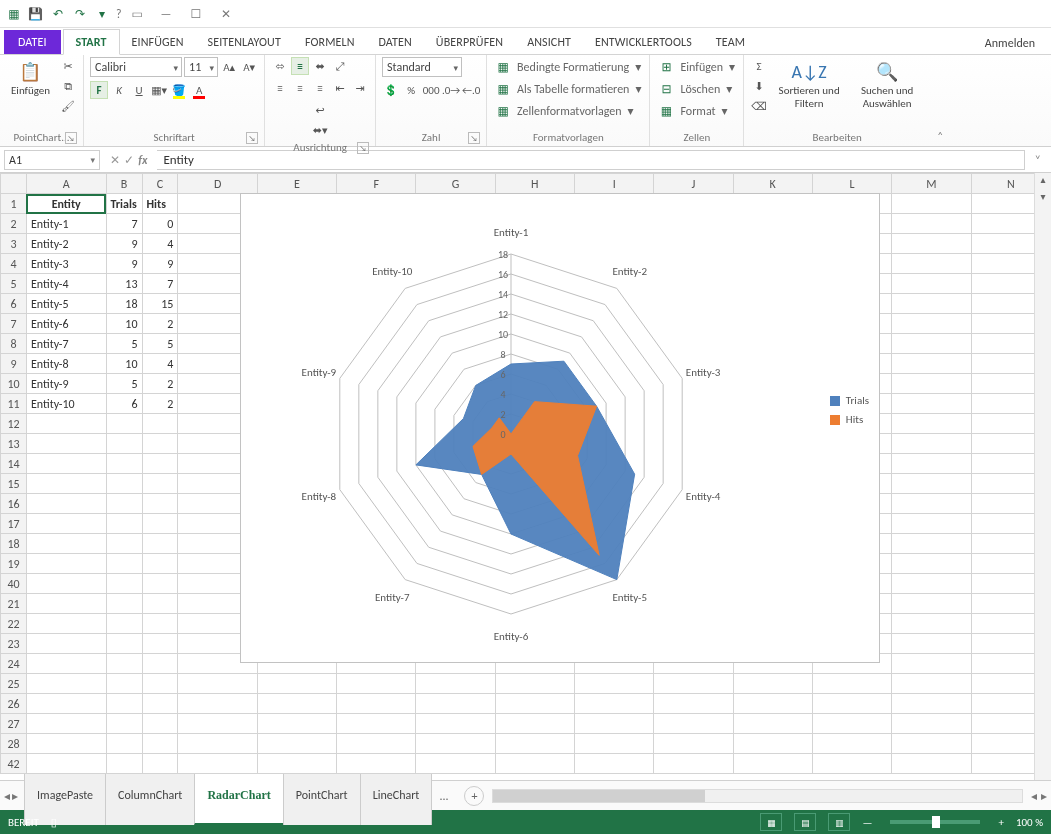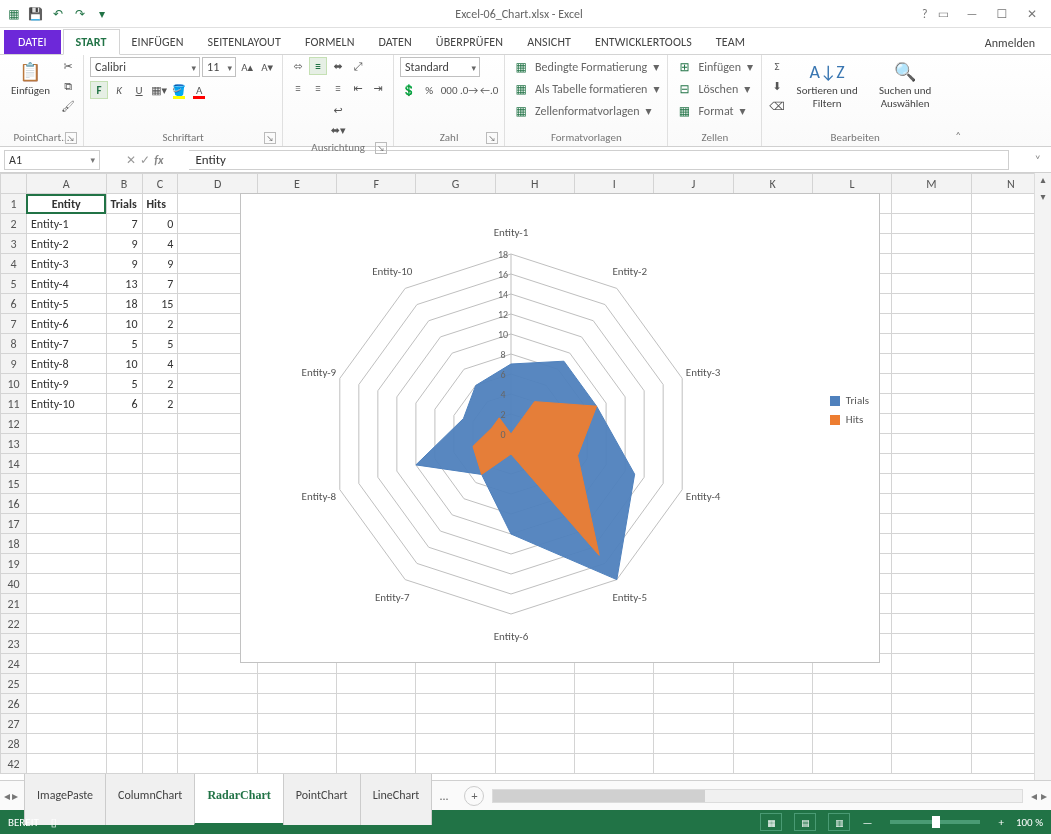--- a/index.html
+++ b/index.html
@@ -24,21 +24,21 @@
   .btn { display:flex; flex-direction:column; align-items:center; justify-content:center; padding:2px 4px; cursor:pointer; border:1px solid transparent; }
   .i { width:16px; height:16px; display:inline-flex; align-items:center; justify-content:center; font-size:12px; color:#217346; }
   .i.big { width:24px; height:24px; font-size:18px; }
   .vstack { display:flex; flex-direction:column; gap:2px; }
   .hstack { display:flex; gap:2px; align-items:center; }
   .sel { height:20px; border:1px solid #c0c0c0; background:#fff; display:flex; align-items:center; padding:0 14px 0 4px; font-size:12px; position:relative; cursor:pointer;}
   .sel::after { content:"▾"; position:absolute; right:3px; font-size:9px; color:#666;}
   .mini { width:18px; height:18px; border:1px solid transparent; display:inline-flex; align-items:center; justify-content:center; cursor:pointer; font-size:11px; color:#555;}
   .mini.bold { font-weight:bold; font-family:Calibri; color:#217346; background:#e6efe5; border-color:#c5e0b4;}
   .editrow { display:flex; gap:6px; padding:2px 2px; font-size:12px; color:#666;}
-  .formulabar { height:26px; display:flex; align-items:center; border-bottom:1px solid #d0d0d0; padding:0 4px; gap:20px; }
+  .formulabar { height:26px; display:flex; align-items:center; border-bottom:1px solid #d0d0d0; padding:0 4px; gap:4px; }
   .namebox { width:96px; height:20px; border:1px solid #cfcfcf; background:#fff; padding:0 4px; font-size:12px; display:flex; align-items:center; position:relative;}
   .namebox::after{content:"▾"; position:absolute; right:4px; font-size:9px; color:#777;}
   .fx-set { display:flex; gap:4px; color:#999; padding:0 6px;}
   .fx { font-style:italic; font-weight:bold; color:#888;}
   .formula-input { flex:1; height:20px; border:1px solid #cfcfcf; border-left:none; padding:0 6px; font-size:13px; display:flex; align-items:center;}
   .sheet-area { position:relative; height:607px; overflow:hidden; }
   table.grid { border-collapse:collapse; table-layout:fixed; }
   table.grid th, table.grid td { border:1px solid #d4d4d4; height:20px; font-size:12px; padding:0 4px; background:#fff; }
   table.grid th { background:#f3f3f3; color:#555; font-weight:400; text-align:center; }
   .rowh { width:24px; text-align:center; background:#f3f3f3; color:#555;}
@@ -75,21 +75,20 @@
 <body>
 
 <div class="titlebar">
   <div class="qat">
     <span class="ico">▦</span>
     <span class="ico">💾</span>
     <span class="ico">↶</span>
     <span class="ico">↷</span>
     <span class="ico">▾</span>
   </div>
-  <div class="title-text">Excel-06_Chart.xlsx - Excel</div>
   <div class="help-sign">
     <span>?</span>
     <span>▭</span>
   </div>
   <div class="winbtns">
     <span>—</span>
     <span>☐</span>
     <span>✕</span>
   </div>
 </div>
@@ -120,21 +119,21 @@
         <span class="mini">⧉</span>
         <span class="mini">🖌</span>
       </div>
     </div>
     <div class="group-label"><span>PointChart...</span><span class="dlaunch">↘</span></div>
   </div>
 
   <div class="group">
     <div class="group-body vstack" style="gap:4px;">
       <div class="hstack">
-        <div class="sel" style="width:110px;">Calibri</div>
+        <div class="sel" style="width:92px;">Calibri</div>
         <div class="sel" style="width:34px;">11</div>
         <span class="mini">A▴</span>
         <span class="mini">A▾</span>
       </div>
       <div class="hstack">
         <span class="mini bold">F</span>
         <span class="mini" style="font-style:italic">K</span>
         <span class="mini" style="text-decoration:underline">U</span>
         <span class="mini">▦▾</span>
         <span class="mini" style="position:relative">🪣<span style="position:absolute;bottom:-1px;left:2px;right:2px;height:3px;background:#ffff00"></span></span>

